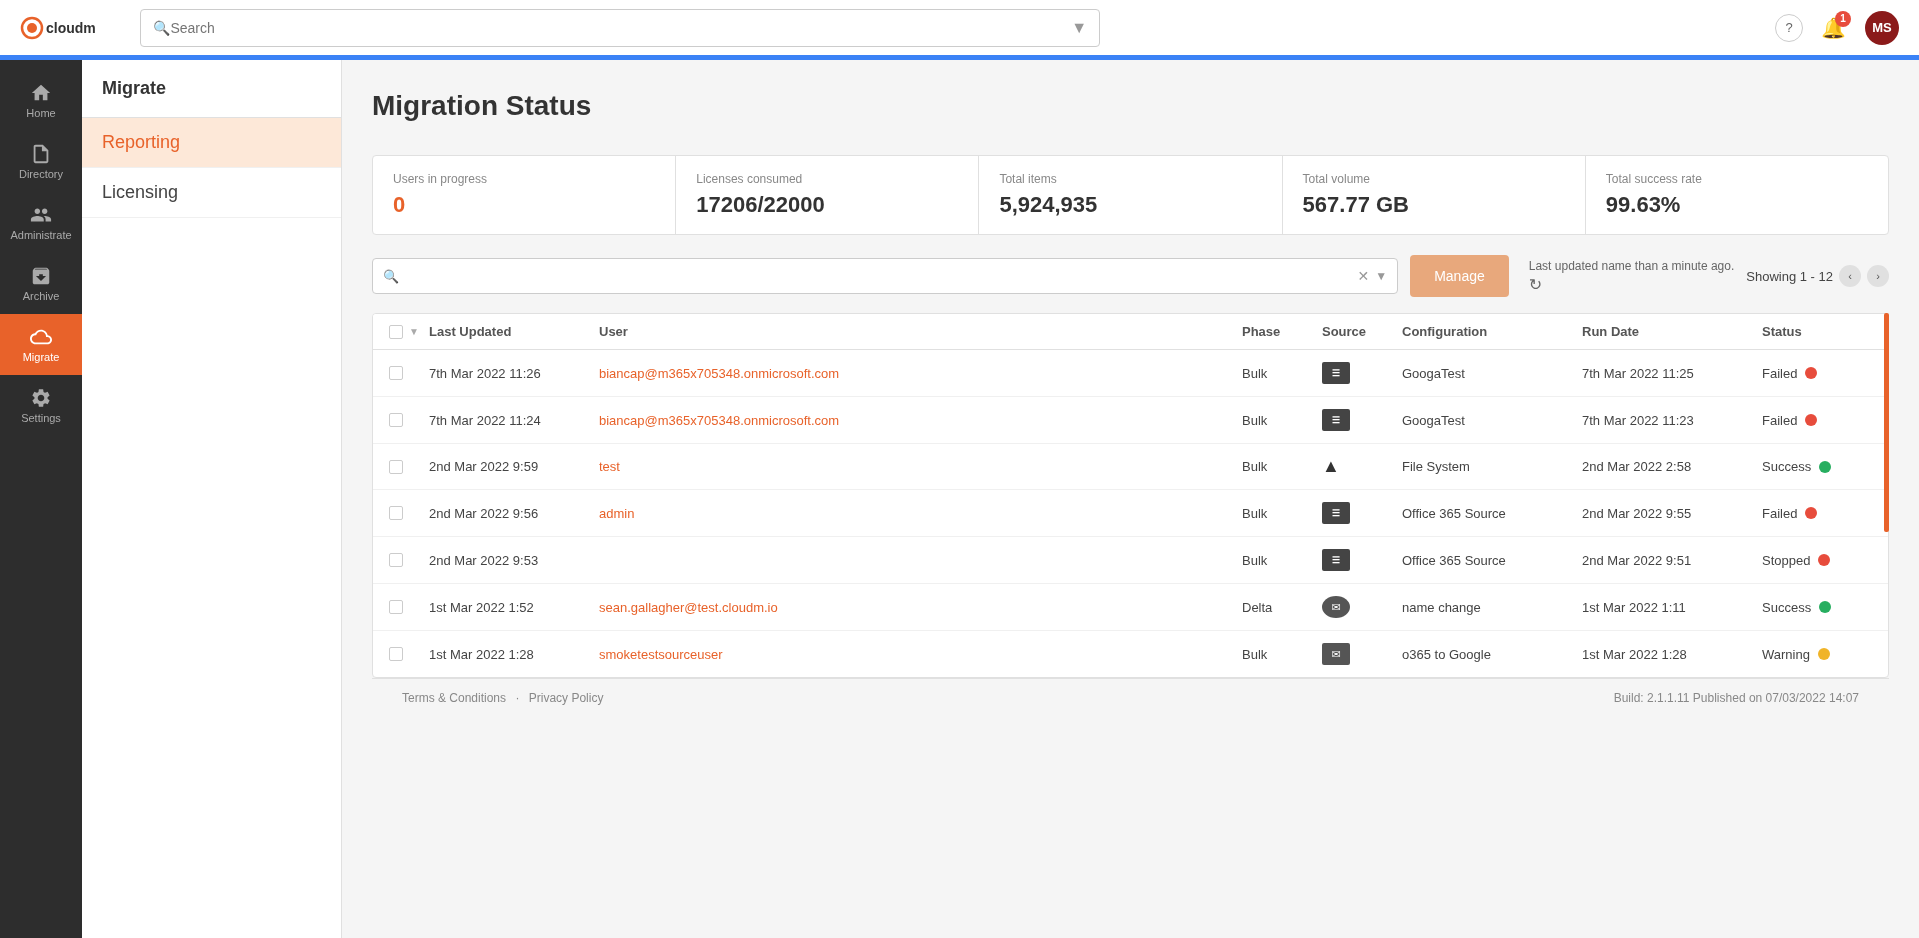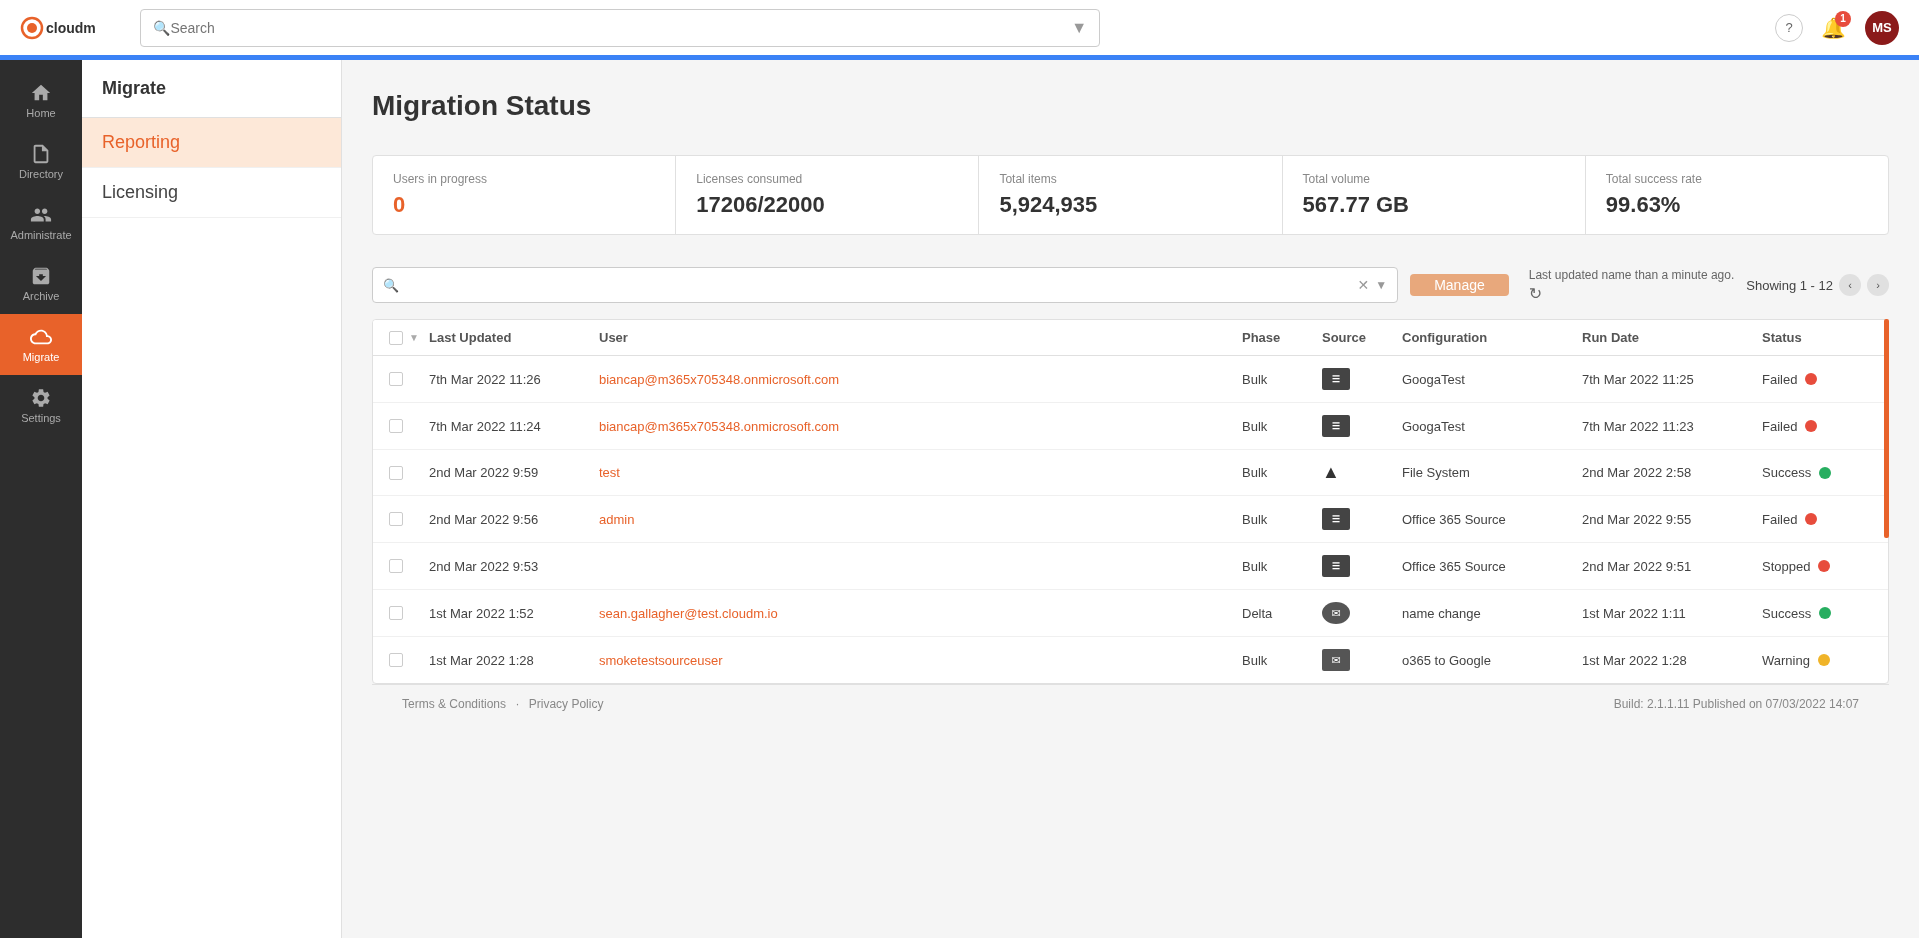--- a/index.html
+++ b/index.html
@@ -55,39 +55,39 @@
       padding: 14px 20px; font-size: 18px; color: #444; cursor: pointer; border-bottom: 1px solid #f0f0f0;
     }
     .sub-sidebar-item.active { background: #fde8d8; color: #e8622a; font-weight: 500; }
 
     
     .main-content { flex: 1; overflow-y: auto; background: #f5f5f5; padding: 30px 30px 20px; }
 
     .page-title { font-size: 28px; font-weight: 600; color: #333; margin-bottom: 33px; }
 
     
-    .stats-row { display: flex; gap: 0; background: #fff; border: 1px solid #e0e0e0; border-radius: 4px; margin-bottom: 32px; }
+    .stats-row { display: flex; gap: 0; background: #fff; border: 1px solid #e0e0e0; border-radius: 4px; margin-bottom: 20px; }
     .stat-item { flex: 1; padding: 16px 20px; border-right: 1px solid #e0e0e0; }
     .stat-item:last-child { border-right: none; }
     .stat-label { font-size: 12px; color: #888; margin-bottom: 6px; }
     .stat-value { font-size: 22px; font-weight: 600; color: #333; }
     .stat-value.orange { color: #e8622a; }
 
     
     .filter-row { display: flex; align-items: center; gap: 12px; margin-bottom: 16px; }
     .filter-search {
       flex: 1; display: flex; align-items: center; border: 1px solid #ccc; border-radius: 4px;
       padding: 0 10px; height: 36px; background: #fff; gap: 6px;
     }
     .filter-search input { border: none; outline: none; flex: 1; font-size: 13px; }
     .filter-clear { color: #999; cursor: pointer; font-size: 14px; }
     .filter-arrow { color: #999; cursor: pointer; font-size: 12px; }
     .manage-btn {
       background: #e8a87c; color: #fff; border: none; border-radius: 4px; padding: 0 24px;
-      height: 22px; font-size: 14px; cursor: pointer; font-weight: 500;
+      height: 42px; font-size: 14px; cursor: pointer; font-weight: 500;
     }
     .update-info { display: flex; flex-direction: column; font-size: 12px; color: #666; margin-left: 8px; }
     .refresh-icon { font-size: 16px; color: #666; cursor: pointer; margin-top: 2px; }
     .showing-info { margin-left: auto; font-size: 13px; color: #444; display: flex; align-items: center; gap: 6px; }
     .nav-arrow { background: #e0e0e0; border: none; width: 22px; height: 22px; border-radius: 50%; cursor: pointer; display: flex; align-items: center; justify-content: center; font-size: 11px; color: #555; }
 
     
     .table-container { background: #fff; border: 1px solid #e0e0e0; border-radius: 4px; overflow: hidden; position: relative; }
     .table-header { display: flex; align-items: center; padding: 10px 16px; border-bottom: 1px solid #e0e0e0; color: #555; font-size: 13px; font-weight: 600; background: #fff; }
     .col-check { width: 40px; display: flex; align-items: center; gap: 4px; }

